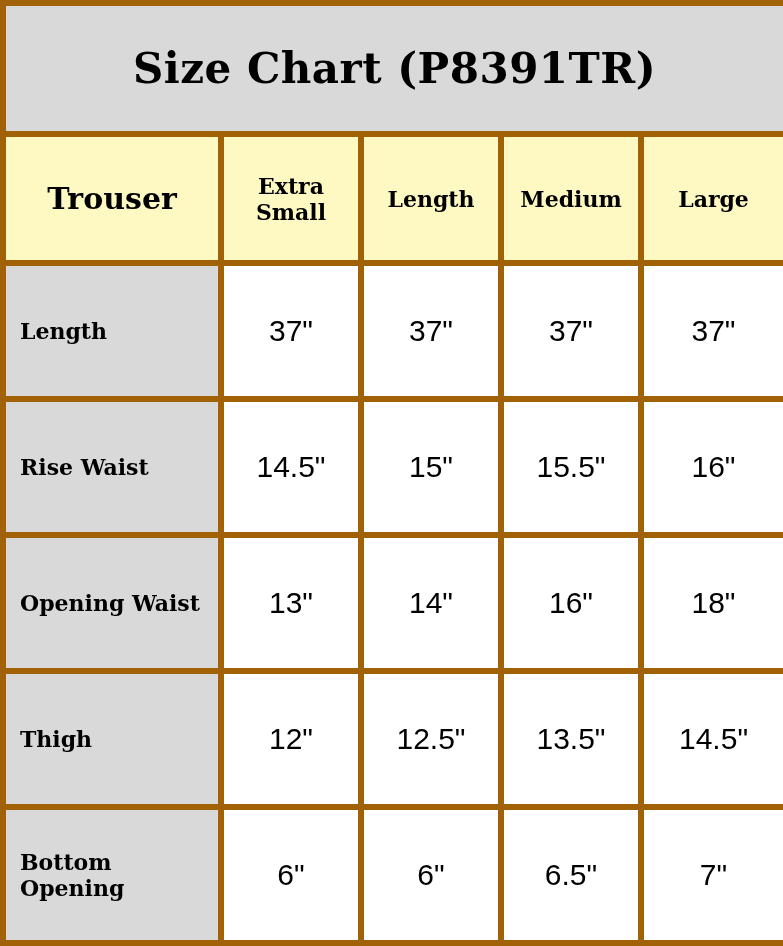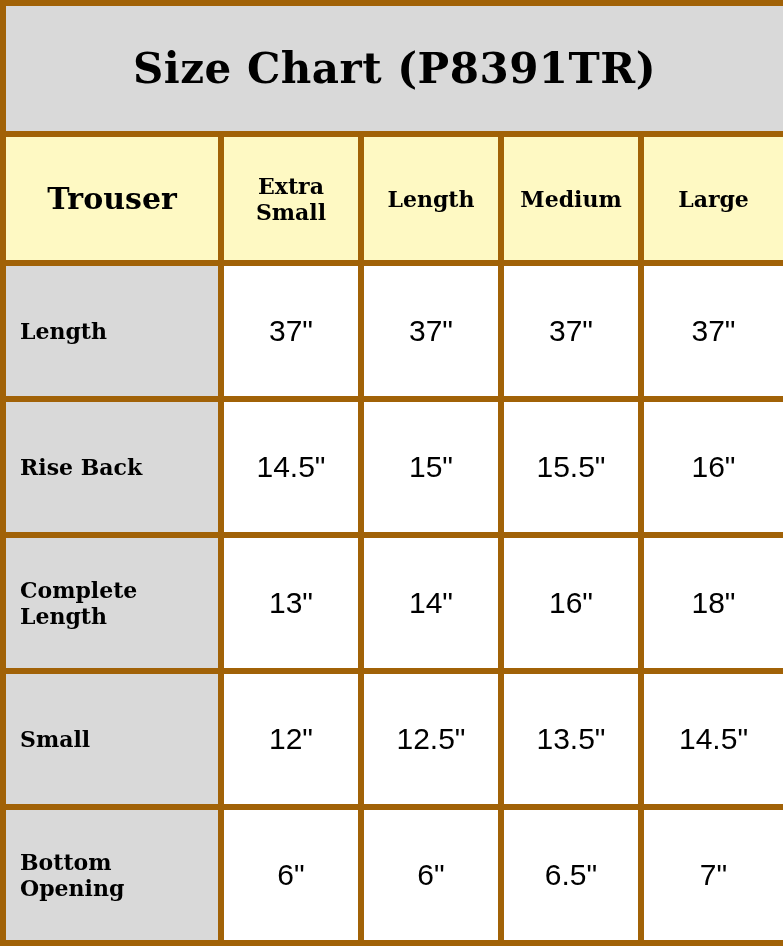--- a/index.html
+++ b/index.html
@@ -100,38 +100,38 @@
     <tr class="data-row">
       <td class="row-label">Length</td>
       <td class="value-cell">37"</td>
       <td class="value-cell">37"</td>
       <td class="value-cell">37"</td>
       <td class="value-cell">37"</td>
     </tr>
 
 
     <tr class="data-row">
-      <td class="row-label">Rise Back</td>
+      <td class="row-label">Rise Waist</td>
       <td class="value-cell">14.5"</td>
       <td class="value-cell">15"</td>
       <td class="value-cell">15.5"</td>
       <td class="value-cell">16"</td>
     </tr>
 
     <tr class="data-row">
-      <td class="row-label">Complete Length</td>
+      <td class="row-label">Opening Waist</td>
       <td class="value-cell">13"</td>
       <td class="value-cell">14"</td>
       <td class="value-cell">16"</td>
       <td class="value-cell">18"</td>
     </tr>
 
 
     <tr class="data-row">
-      <td class="row-label">Small</td>
+      <td class="row-label">Thigh</td>
       <td class="value-cell">12"</td>
       <td class="value-cell">12.5"</td>
       <td class="value-cell">13.5"</td>
       <td class="value-cell">14.5"</td>
     </tr>
 
     <tr class="data-row">
       <td class="row-label">Bottom Opening</td>
       <td class="value-cell">6"</td>
       <td class="value-cell">6"</td>

